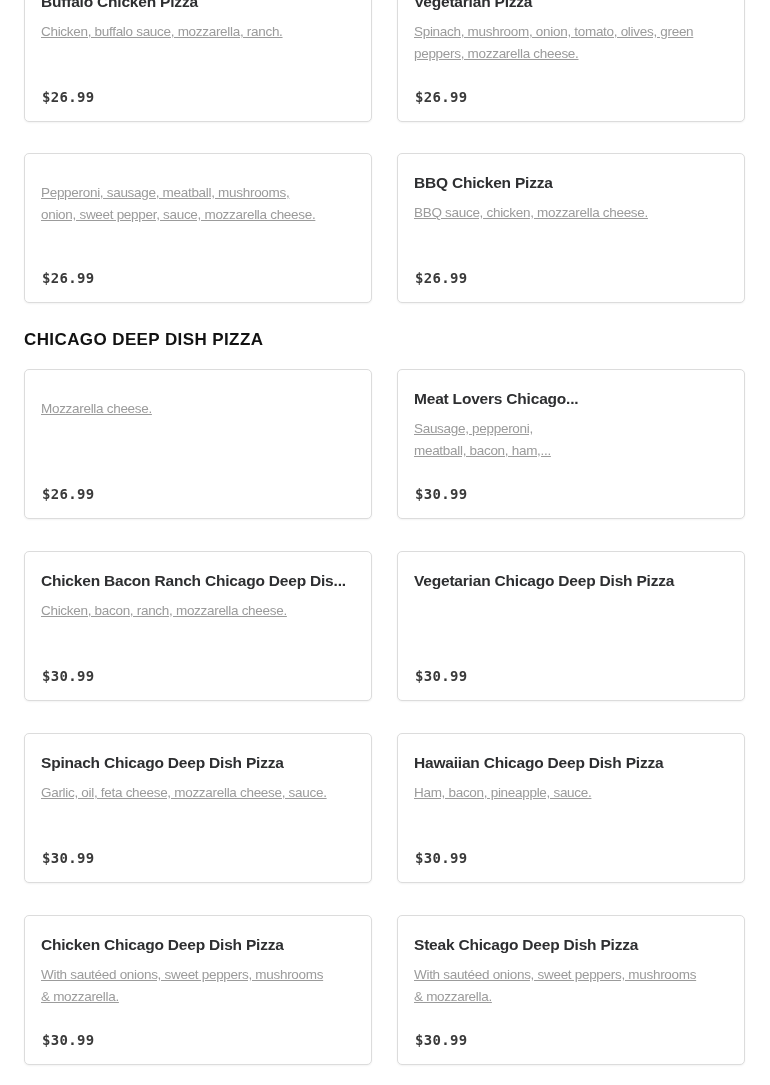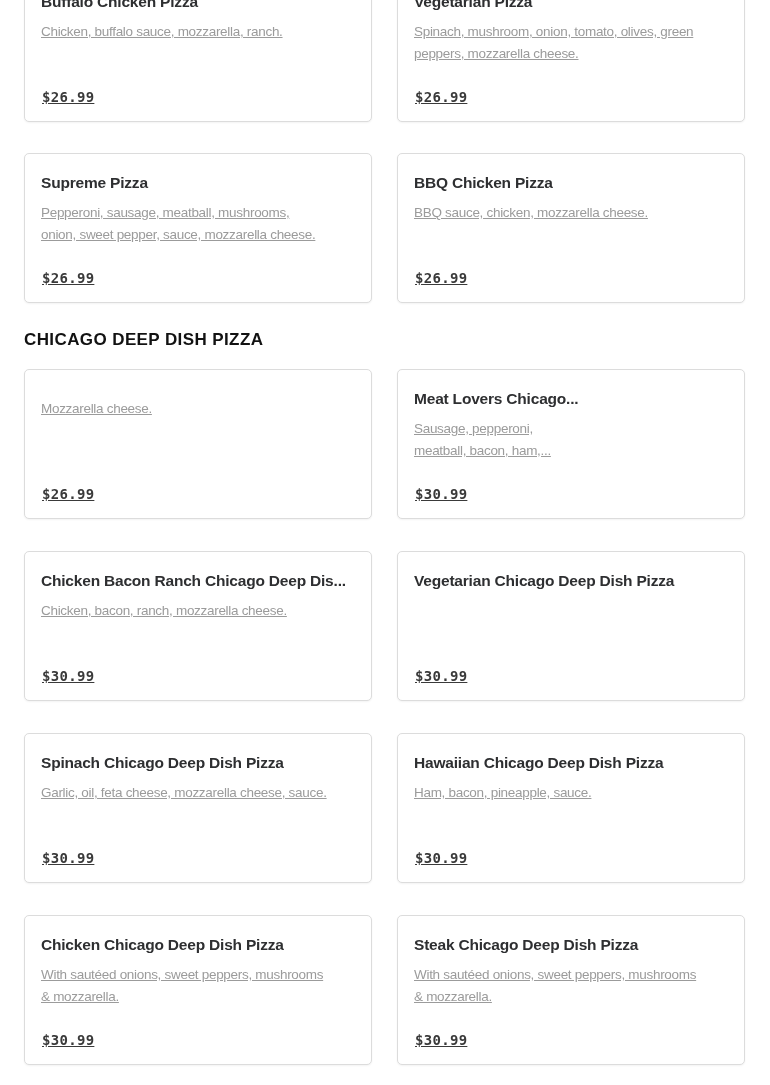--- a/index.html
+++ b/index.html
@@ -59,21 +59,20 @@
   }
   .card .item-price{
     position:absolute;
     left:17px;
     bottom:16px;
     font-family:"DejaVu Sans Mono", monospace;
     font-weight:700;
     font-size:14px;
     letter-spacing:0.3px;
     color:var(--price-color);
-    text-decoration:underline;
   }
   .section-header{
     margin:27px 0 19px;
     font-size:17px;
     line-height:20px;
     font-weight:700;
     letter-spacing:0.4px;
     color:var(--header-color);
     text-transform:uppercase;
   }
@@ -92,21 +91,20 @@
     </div>
 
     <div class="card">
       <h3 class="item-name">Vegetarian Pizza</h3>
       <p class="item-desc">Spinach, mushroom, onion, tomato, olives, green
 peppers, mozzarella cheese.</p>
       <div class="item-price">$26.99</div>
     </div>
 
     <div class="card">
-      <h3 class="item-name">Supreme Pizza</h3>
       <p class="item-desc">Pepperoni, sausage, meatball, mushrooms,
 onion, sweet pepper, sauce, mozzarella cheese.</p>
       <div class="item-price">$26.99</div>
     </div>
 
     <div class="card">
       <h3 class="item-name">BBQ Chicken Pizza</h3>
       <p class="item-desc">BBQ sauce, chicken, mozzarella cheese.</p>
       <div class="item-price">$26.99</div>
     </div>

